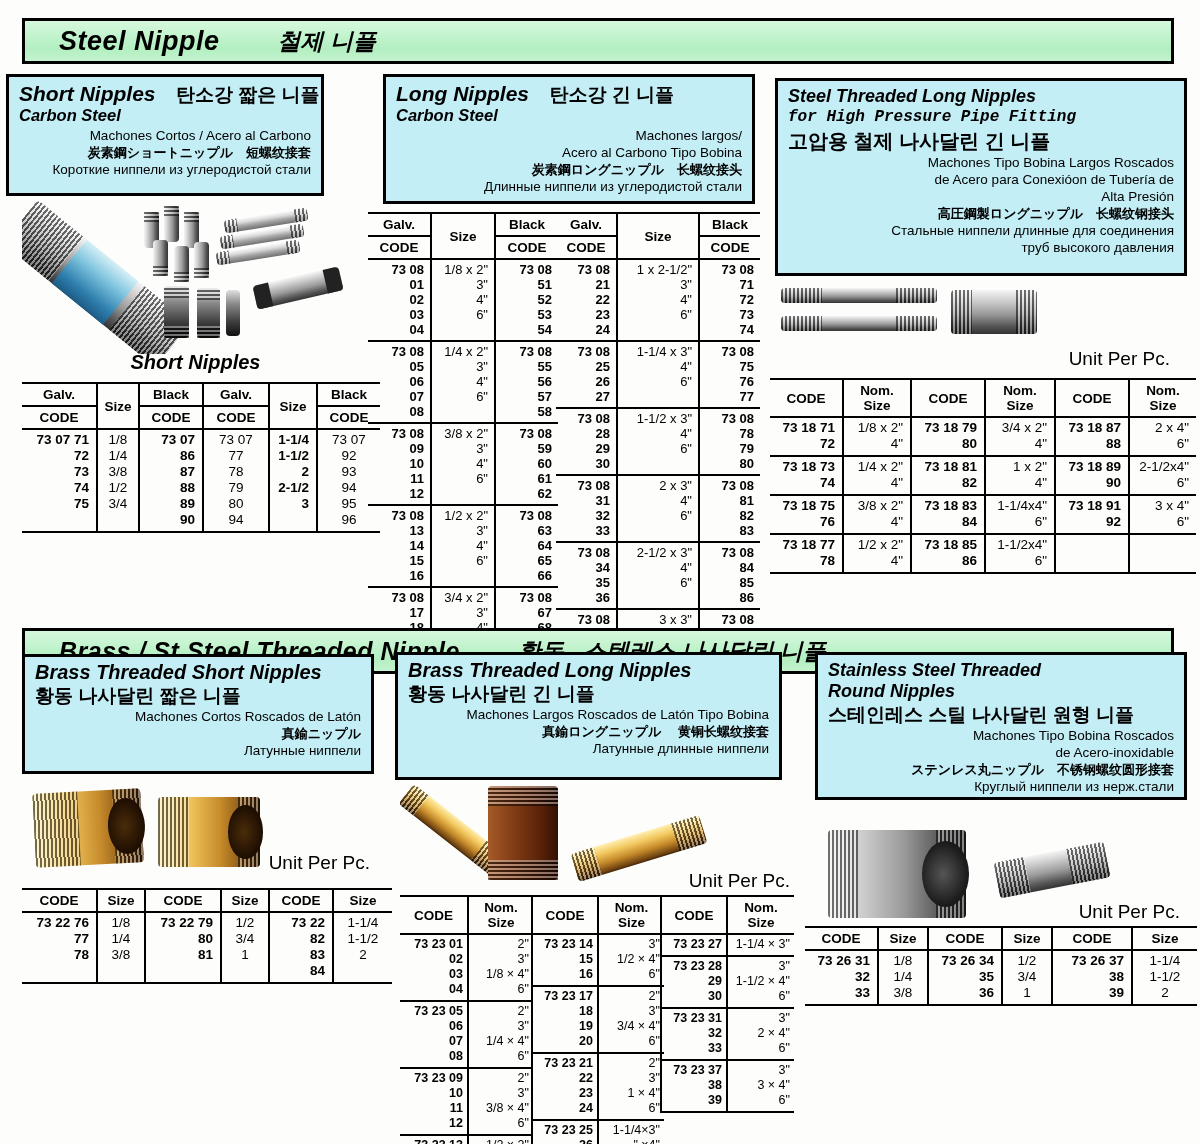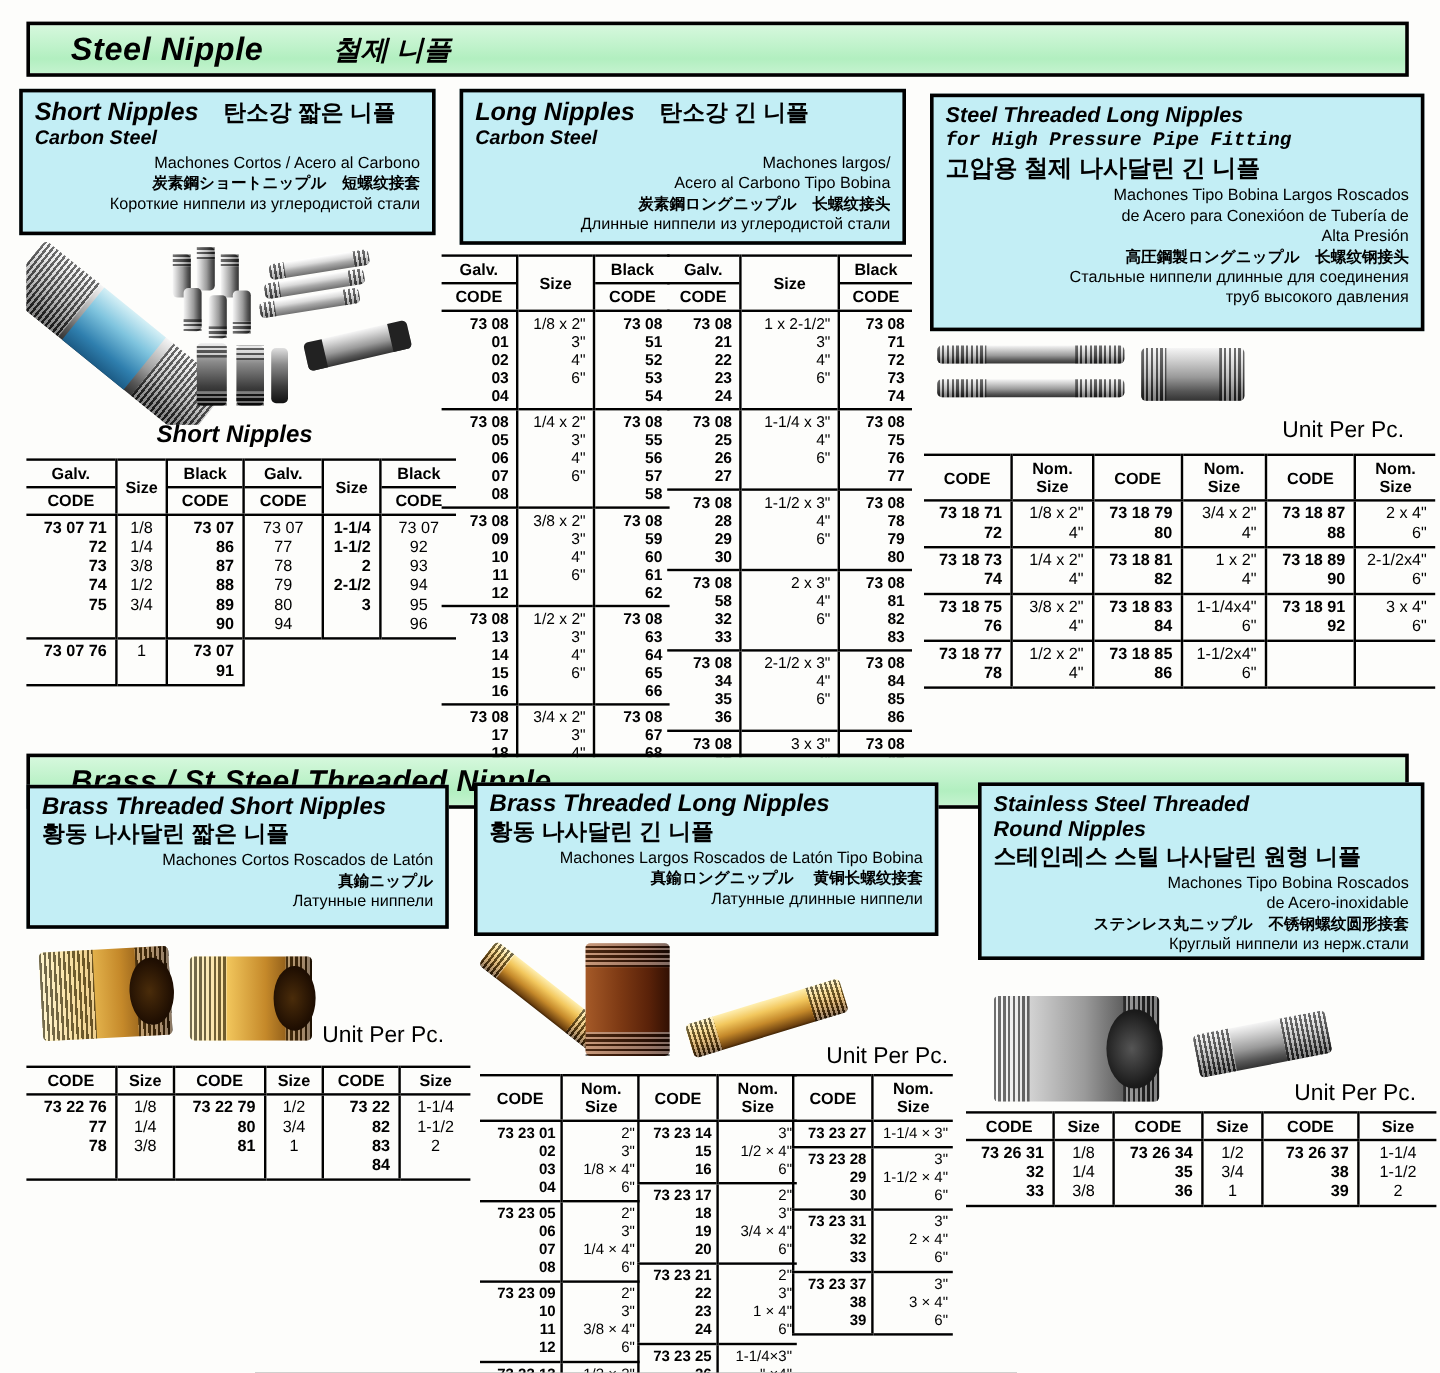--- a/index.html
+++ b/index.html
@@ -115,21 +115,21 @@
 </head>
 <body>
 
 <div id="page">
 
   <div class="banner" style="top:18px;">
     <span class="en">Steel Nipple</span>
     <span class="kr">철제 니플</span>
   </div>
 
-  <div class="panel" style="left:16px; top:74px; width:347px; height:122px;">
+  <div class="panel" style="left:6px; top:74px; width:318px; height:122px;">
     <div class="pt">
       <span class="en">Short Nipples</span>
       <span class="kr">탄소강 짧은 니플</span>
     </div>
     <div class="ps">Carbon Steel</div>
     <div class="pl">Machones Cortos / Acero al Carbono</div>
     <div class="pl cjk">炭素鋼ショートニップル　短螺纹接套</div>
     <div class="pl">Короткие ниппели из углеродистой стали</div>
   </div>
 
@@ -286,28 +286,20 @@
 1-1/2
 2
 2-1/2
 3</td>
           <td>73 07 92
 93
 94
 95
 96</td>
         </tr>
-        <tr>
-          <td>73 07 76</td>
-          <td>1</td>
-          <td>73 07 91</td>
-          <td class="ghost gfirst"></td>
-          <td class="ghost"></td>
-          <td class="ghost"></td>
-        </tr>
       </tbody>
     </table>
   <table class="cat t-longA">
       <thead>
         <tr>
           <th>
             <div class="hg">
               <div class="ht">Galv.</div>
               <div class="hb">CODE</div>
             </div>
@@ -447,21 +439,21 @@
 29
 30</td>
           <td>1-1/2 x 3"
 4"
 6"</td>
           <td>73 08 78
 79
 80</td>
         </tr>
         <tr>
-          <td>73 08 58
+          <td>73 08 31
 32
 33</td>
           <td>2 x 3"
 4"
 6"</td>
           <td>73 08 81
 82
 83</td>
         </tr>
         <tr>
@@ -567,20 +559,21 @@
           <td>1-1/2x4"
 6"</td>
           <td></td>
           <td></td>
         </tr>
       </tbody>
     </table>
 
   <div class="banner" style="top:628px;">
     <span class="en" style="font-size:25px;">Brass / St.Steel Threaded Nipple</span>
+    <span class="kr">황동 , 스텐레스 나사달린 니플</span>
   </div>
 
   <div class="panel" style="left:22px; top:654px; width:352px; height:120px;">
     <div class="pt2" style="font-size:20px;">Brass Threaded Short Nipples</div>
     <div class="krline">황동 나사달린 짧은 니플</div>
     <div class="pl">Machones Cortos Roscados de Latón</div>
     <div class="pl cjk">真鍮ニップル</div>
     <div class="pl">Латунные ниппели</div>
   </div>
 

